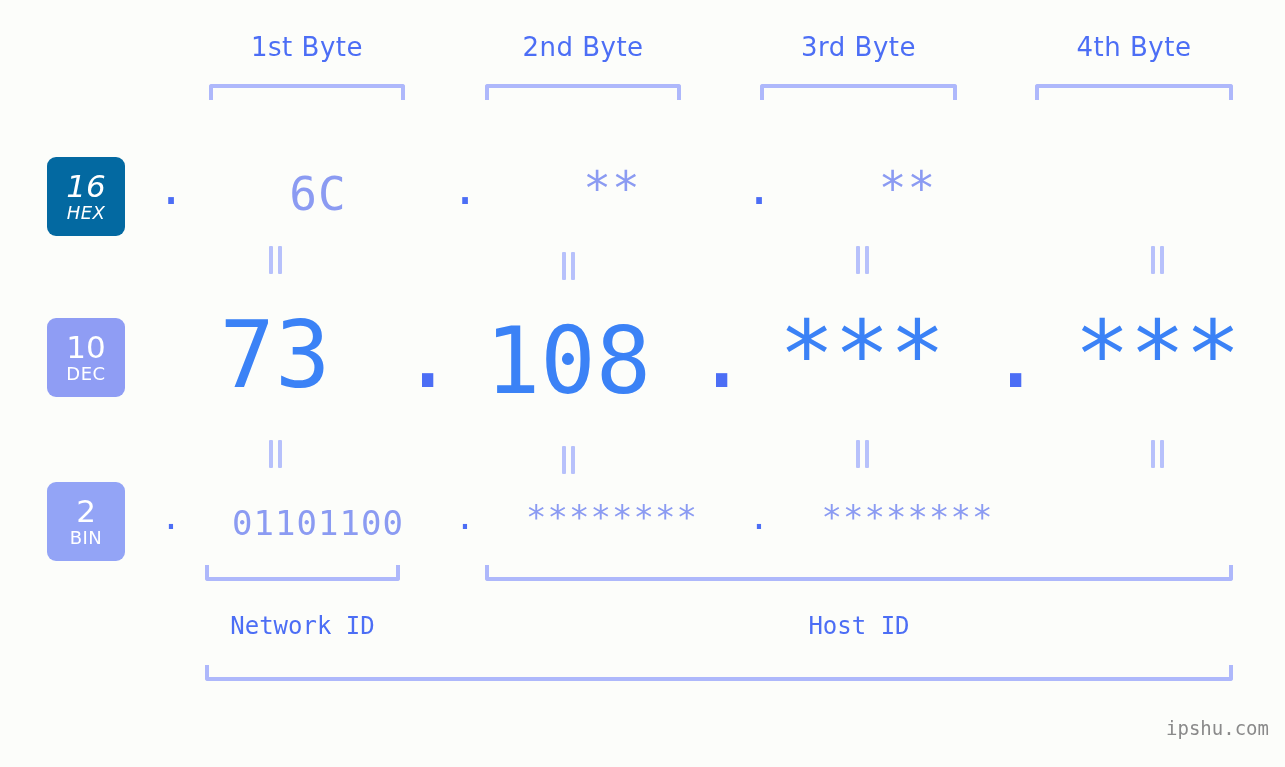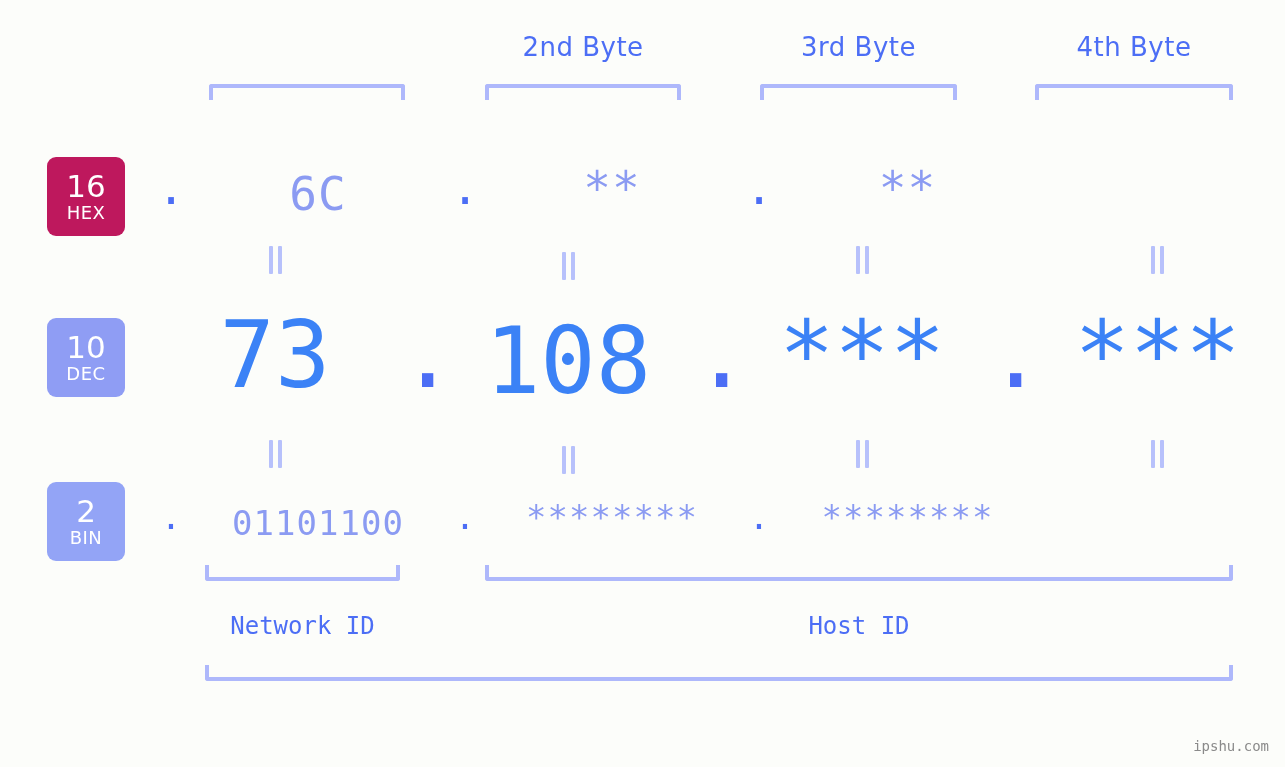--- a/index.html
+++ b/index.html
@@ -68,21 +68,21 @@
     font-size: 31px;
     line-height: 1.05;
     font-weight: 400;
   }
   .badge .unit {
     font-size: 18px;
     line-height: 1.1;
     letter-spacing: 0.5px;
     font-weight: 400;
   }
-  #badge-hex { top: 157px;  height: 79px; background: #be185d; }
+  #badge-hex { top: 157px;  height: 79px; background: #0369a1; font-style: italic; }
   #badge-dec { top: 318px;  height: 79px; background: #8f9df4; }
   #badge-bin { top: 482px;  height: 79px; background: #93a4f6; }
 
   
   .row {
     position: absolute;
     left: 150px;
     width: 1135px;
     display: flex;
     align-items: center;
@@ -169,32 +169,33 @@
     white-space: nowrap;
   }
   #label-network { top: 612px; left: 205px; width: 195px; font-size: 24px; }
   #label-host    { top: 612px; left: 485px; width: 748px; font-size: 24px; }
   #label-class   { top: 694px; left: 205px; width: 1028px; font-size: 34px; }
 
   
   #watermark {
     position: absolute;
     right: 16px;
-    bottom: 13px;
-    font-family: "DejaVu Sans Mono", monospace;
-    font-size: 14px;
+    bottom: 28px;
+    font-family: "DejaVu Sans Mono", monospace;
+    font-size: 19px;
     color: #8a8a8a;
     letter-spacing: 0px;
   }
 </style>
 </head>
 <body>
 
 <div id="stage">
 
+  <div class="byte-label" style="left:209px;width:196px;">1st Byte</div>
   <div class="byte-label" style="left:485px;width:196px;">2nd Byte</div>
   <div class="byte-label" style="left:760px;width:197px;">3rd Byte</div>
   <div class="byte-label" style="left:1035px;width:198px;">4th Byte</div>
 
   <div class="bracket down" style="left:209px;top:84px;width:196px;"></div>
   <div class="bracket down" style="left:485px;top:84px;width:196px;"></div>
   <div class="bracket down" style="left:760px;top:84px;width:197px;"></div>
   <div class="bracket down" style="left:1035px;top:84px;width:198px;"></div>
 
   <div id="badge-hex" class="badge">

